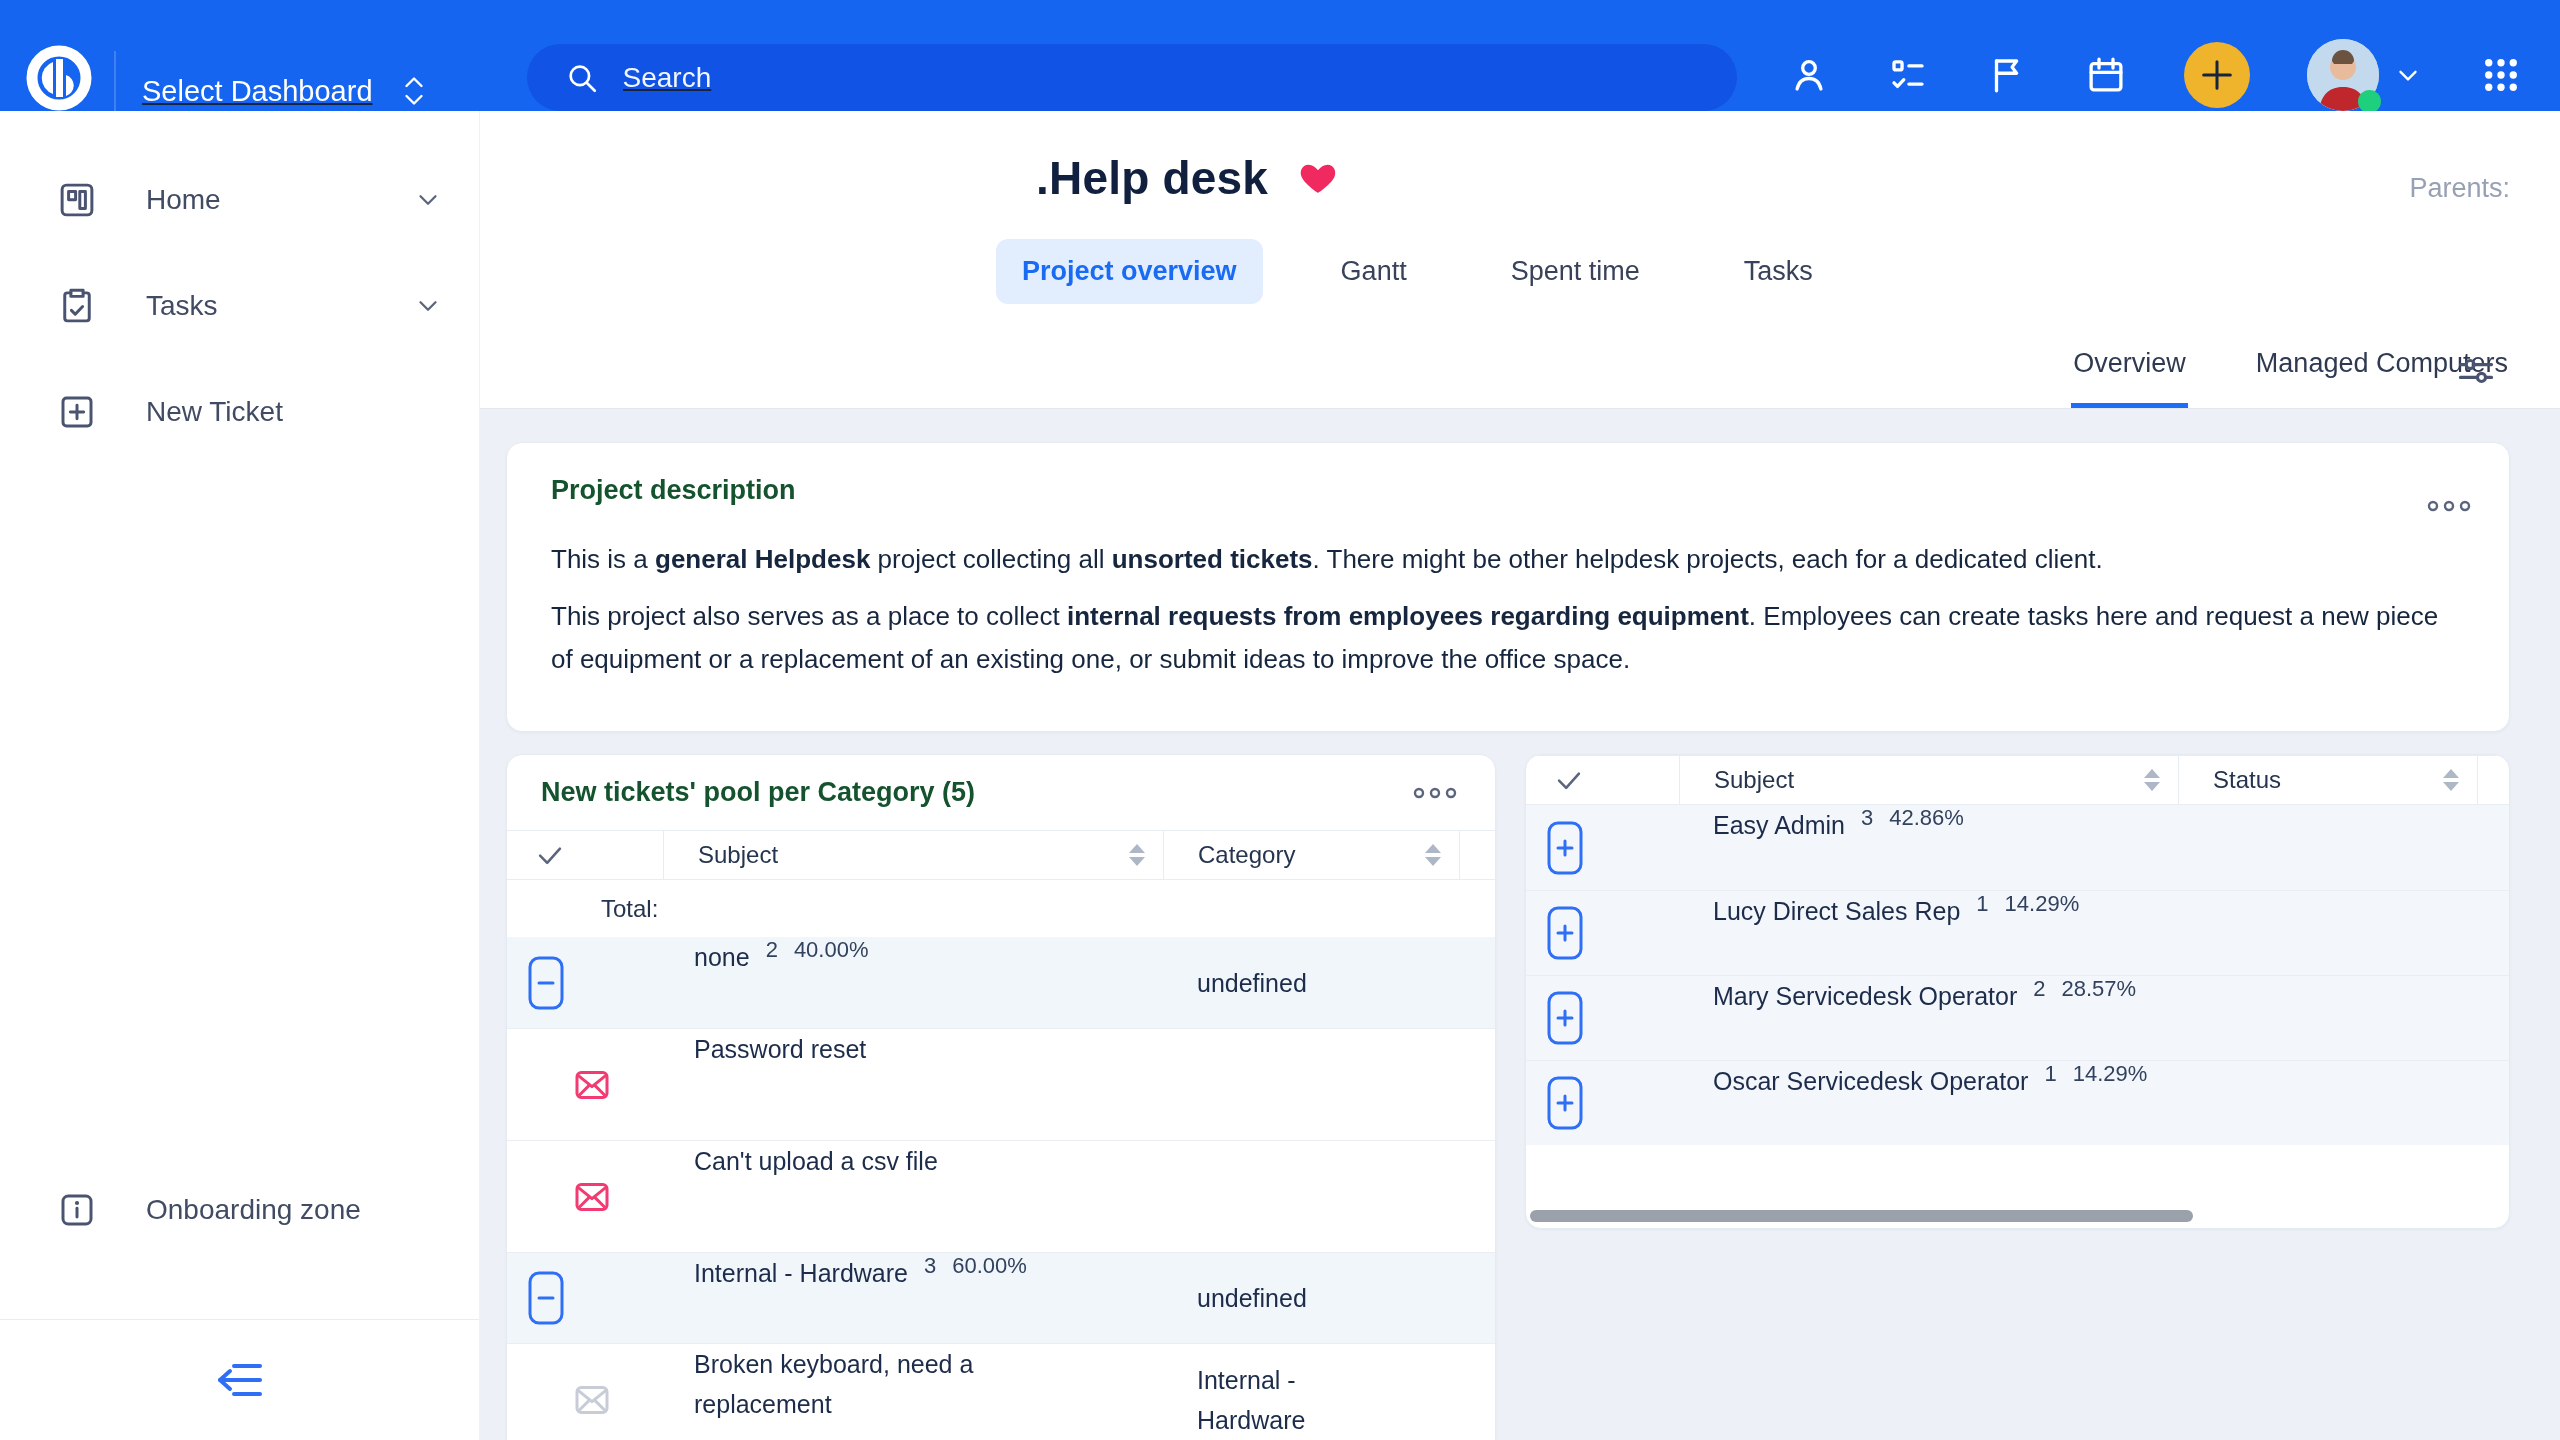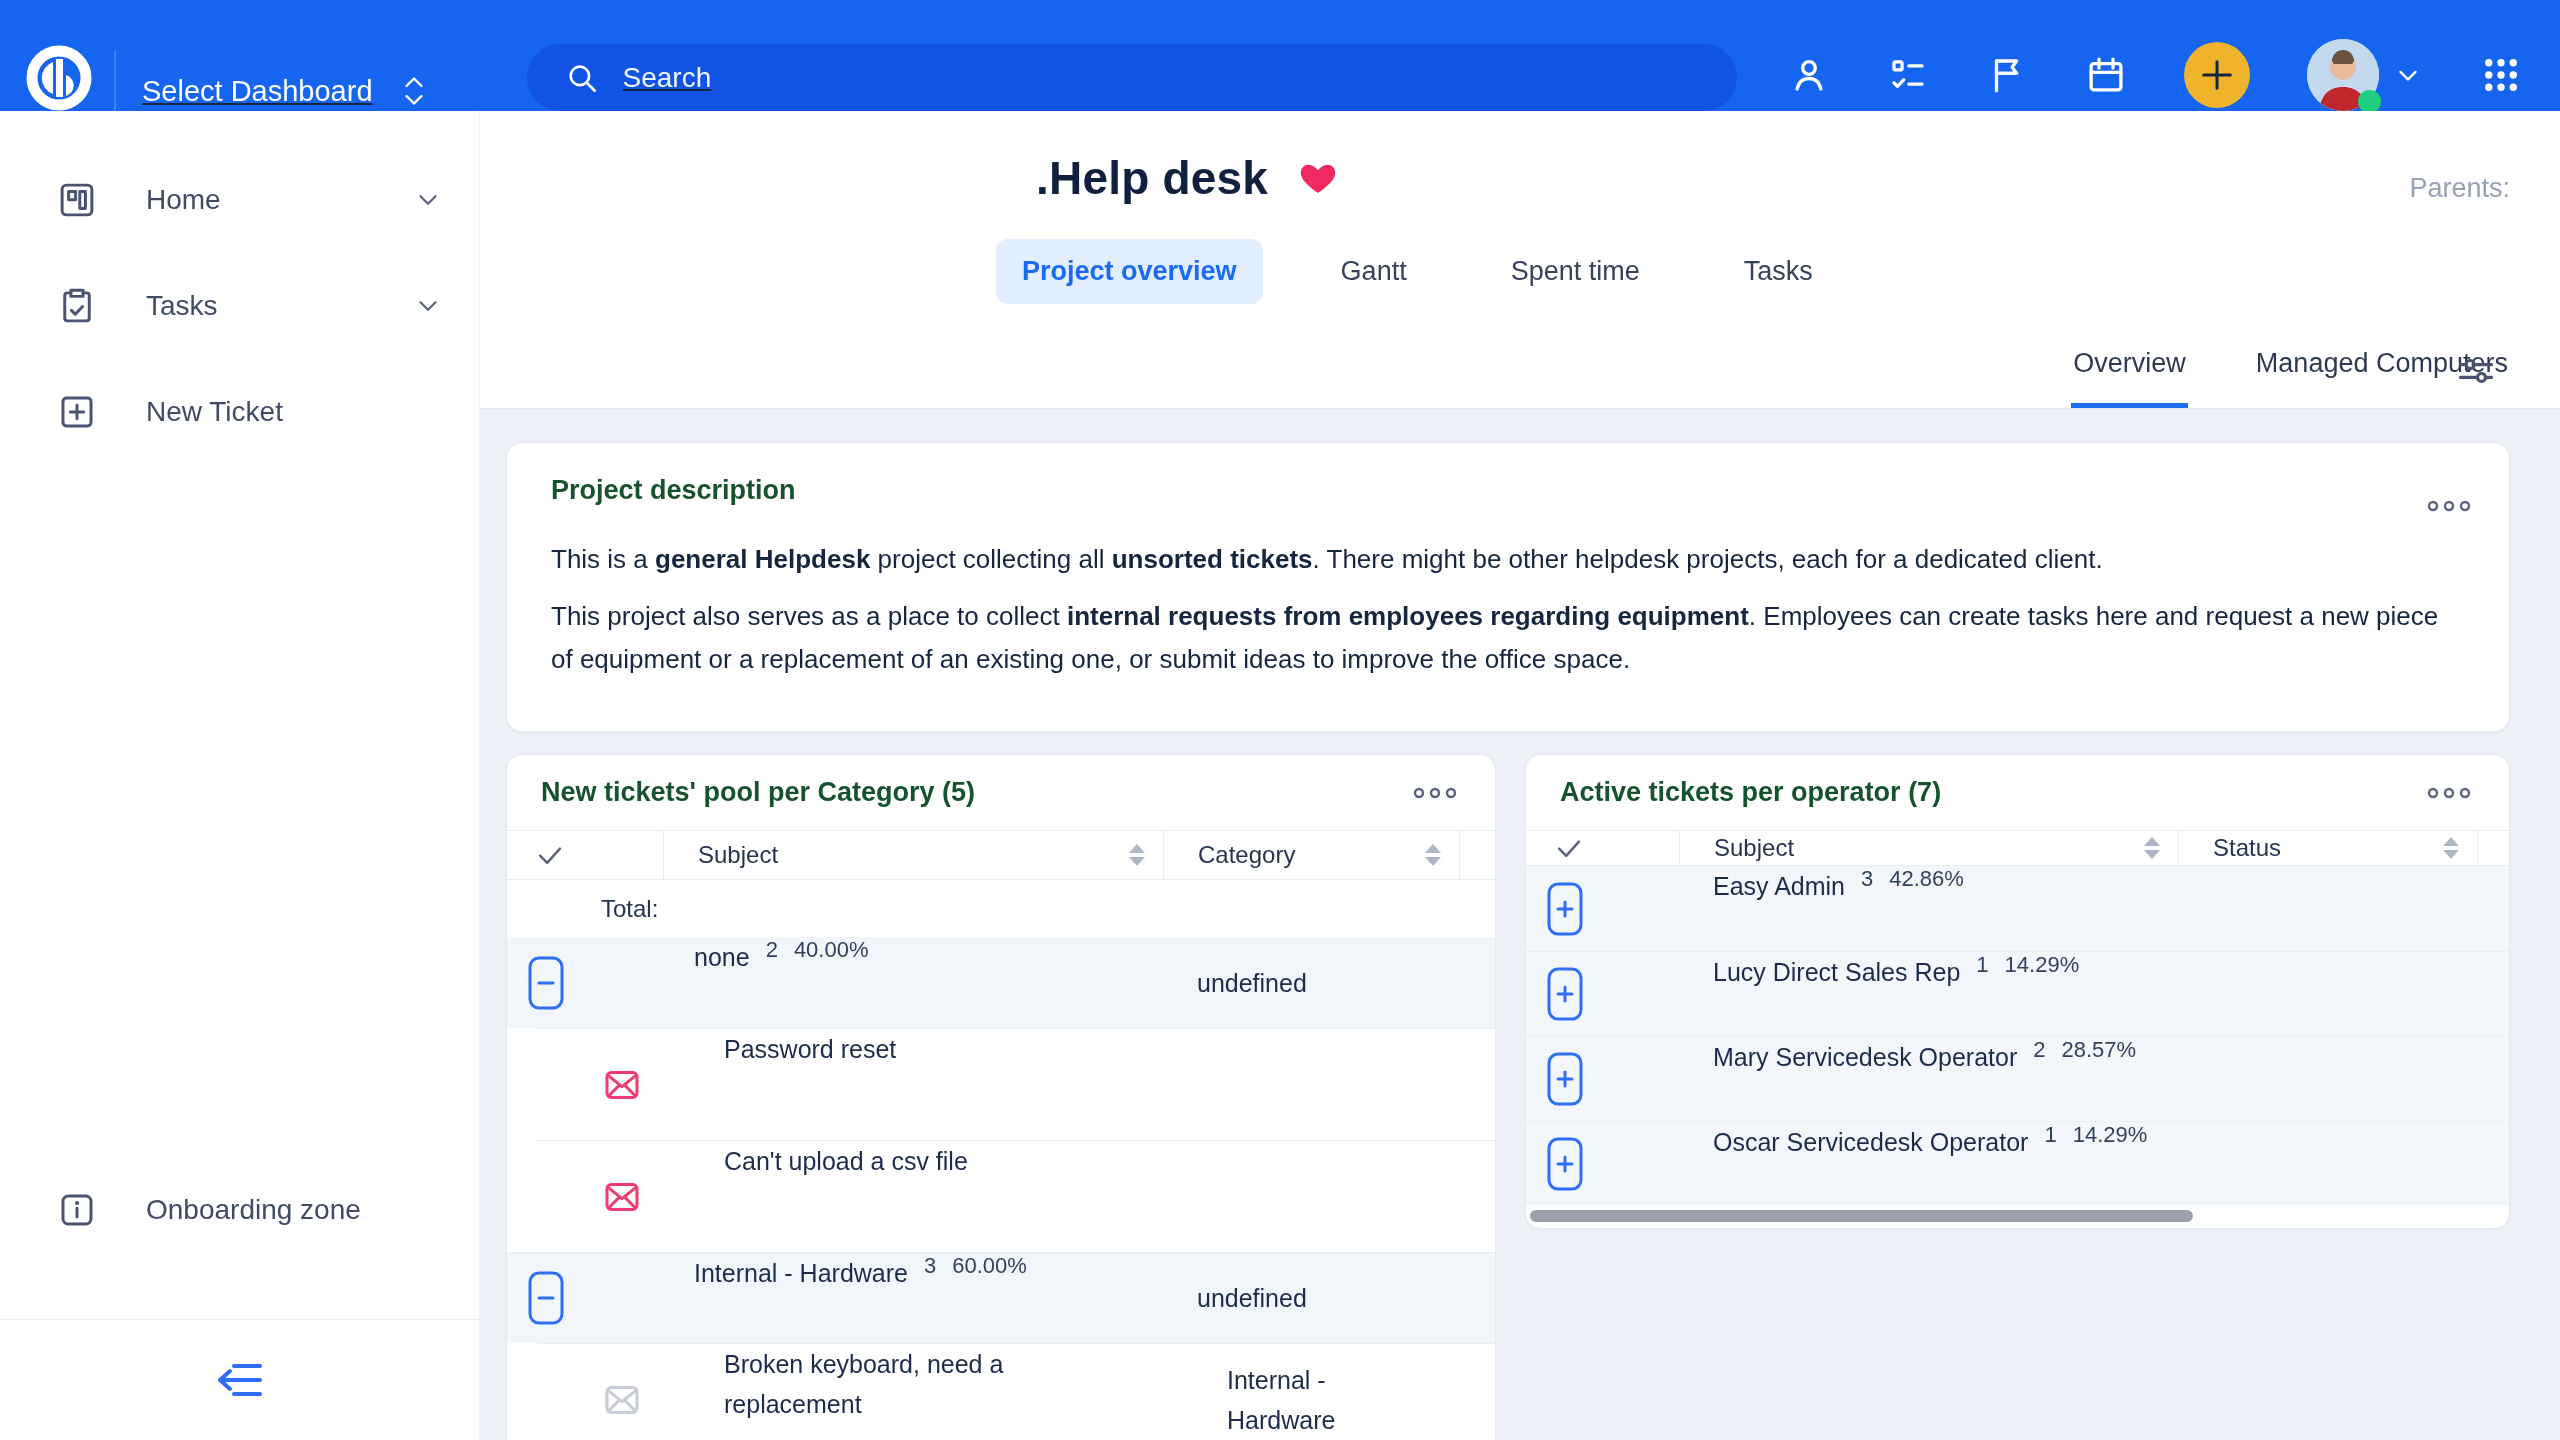--- a/index.html
+++ b/index.html
@@ -83,21 +83,21 @@
   .th-check { padding-left:26px; }
 
   .trow { display:grid; border-top:1px solid #eaeef4; }
   .trow:first-child { border-top:none; }
   .trow .c1 { display:flex; align-items:center; padding-left:21px; }
   .trow .c2 { display:flex; align-items:flex-start; padding-left:31px; gap:16px; }
   .trow .c3 { display:flex; align-items:center; padding-left:34px; font-size:25px; color:#1c2c4a; white-space:pre-line; line-height:40px; }
   .row-total { height:57px; display:flex; align-items:center; }
   .row-total span { font-size:24px; font-weight:500; color:#26354f; margin-left:94px; }
   .row-group { background:#f1f6fb; height:91px; }
-  .row-ticket { background:#fff; height:112px;margin-left:30px; }
+  .row-ticket { background:#fff; height:112px; }
   .subj { font-size:25px; color:#1c2c4a; line-height:40px; }
   .meta { font-size:22px; color:#32425e; }
   .expander { width:36px; height:54px; display:block; cursor:pointer; }
   .expander rect { fill:none; stroke:#2e6ff5; stroke-width:3; }
   .expander line { stroke:#2e6ff5; stroke-width:3; stroke-linecap:round; }
   .env { width:40px; height:40px; margin-left:44px; }
   .env.pink rect, .env.pink path { stroke:#f23b72; }
   .env.gray rect, .env.gray path { stroke:#c7ccd6; }
   .op-row { background:#f3f7fb; height:85px; }
   .hscroll { margin:4px 4px 6px 4px; height:12px; flex:0 0 aupx; }
@@ -400,30 +400,20 @@
                     <span class="subj" style="max-width: 300px;">Broken keyboard, need a replacement</span>
                   </div>
                   <div class="c3"><span style="max-width:170px">Internal -
 Hardware</span></div>
                   <div></div>
                 </div>
               </div>
           </section>
 
           <section class="panel table-panel right-panel">
-            <div class="tp-head">
-              <h2 class="panel-title">Active tickets per operator (7)</h2>
-              <button class="dots-btn">
-                <svg viewBox="0 0 52 30" width="52" height="30">
-                  <circle cx="10" cy="15" r="4" fill="none" stroke="#5a647f" stroke-width="2.4"></circle>
-                  <circle cx="26" cy="15" r="4" fill="none" stroke="#5a647f" stroke-width="2.4"></circle>
-                  <circle cx="42" cy="15" r="4" fill="none" stroke="#5a647f" stroke-width="2.4"></circle>
-                </svg>
-              </button>
-            </div>
             <div class="thead right-grid">
               <div class="th th-check">
                 <svg width="34" height="34" viewBox="0 0 24 24">
                     <path class="sg" stroke-width="1.6" d="M5 12.5l5 5 9-10"></path>
                   </svg>
               </div>
               <div class="th">
                 <span>Subject</span>
                 <span class="sort">
                     <i class="up"></i>

